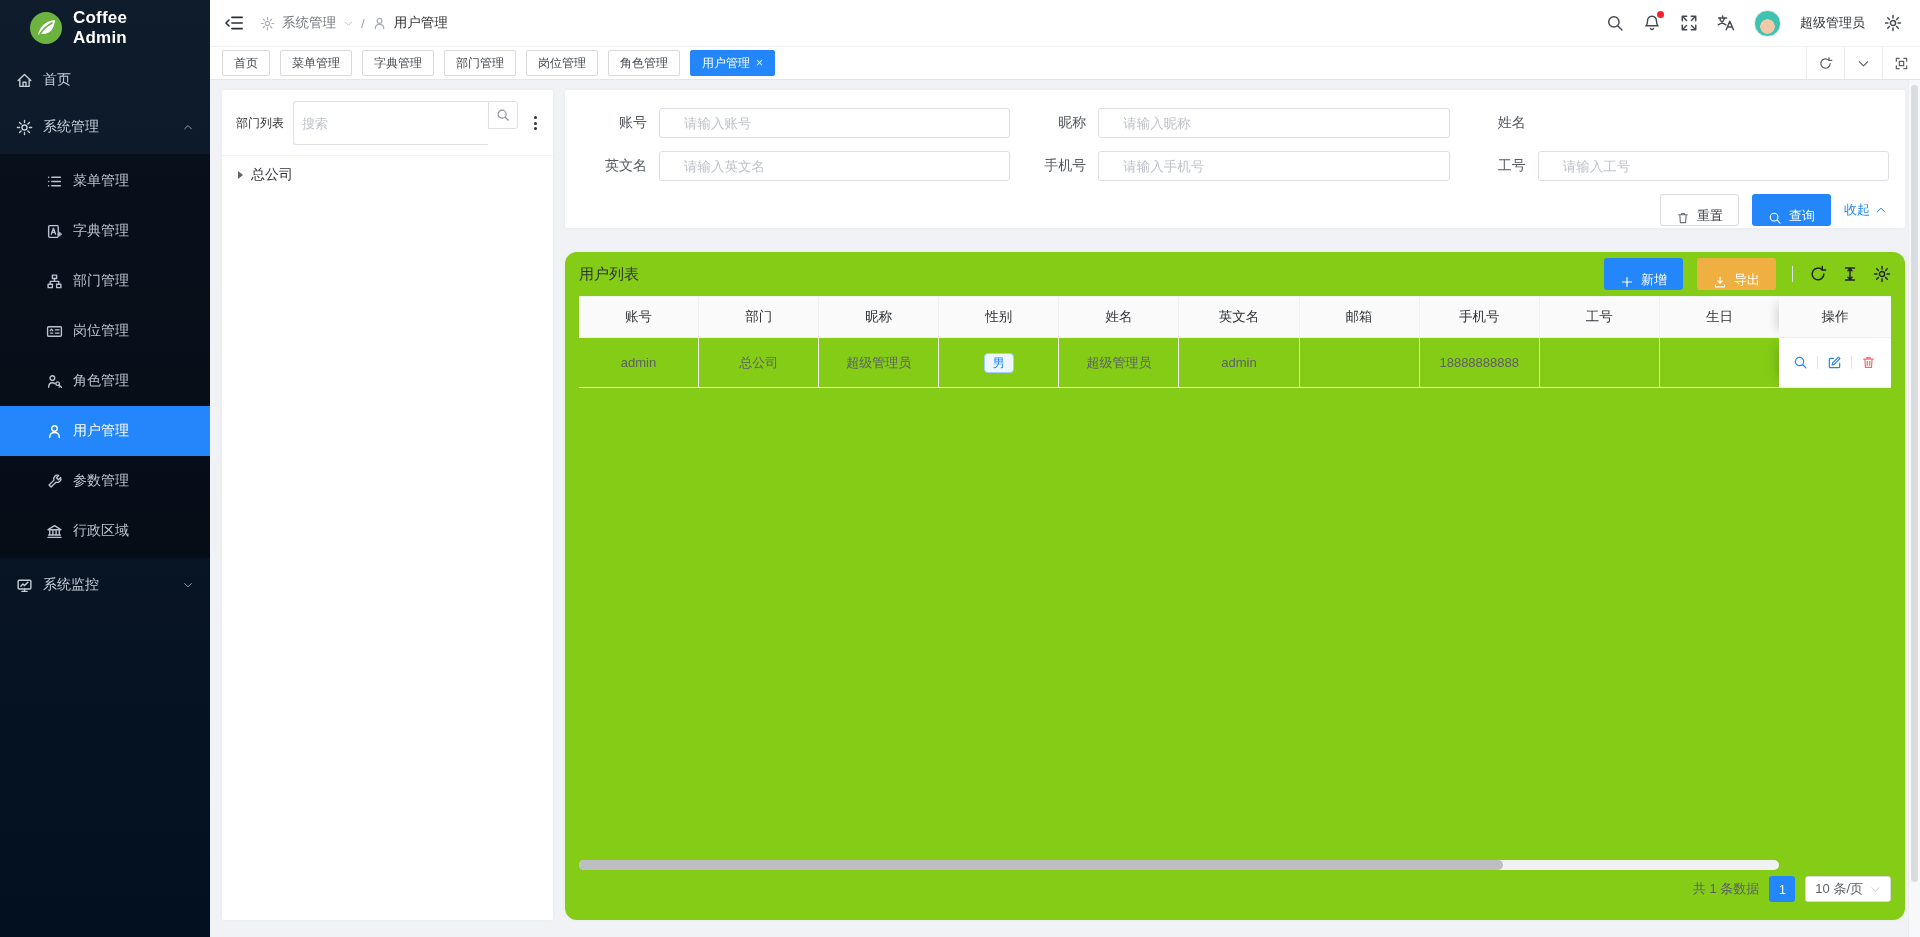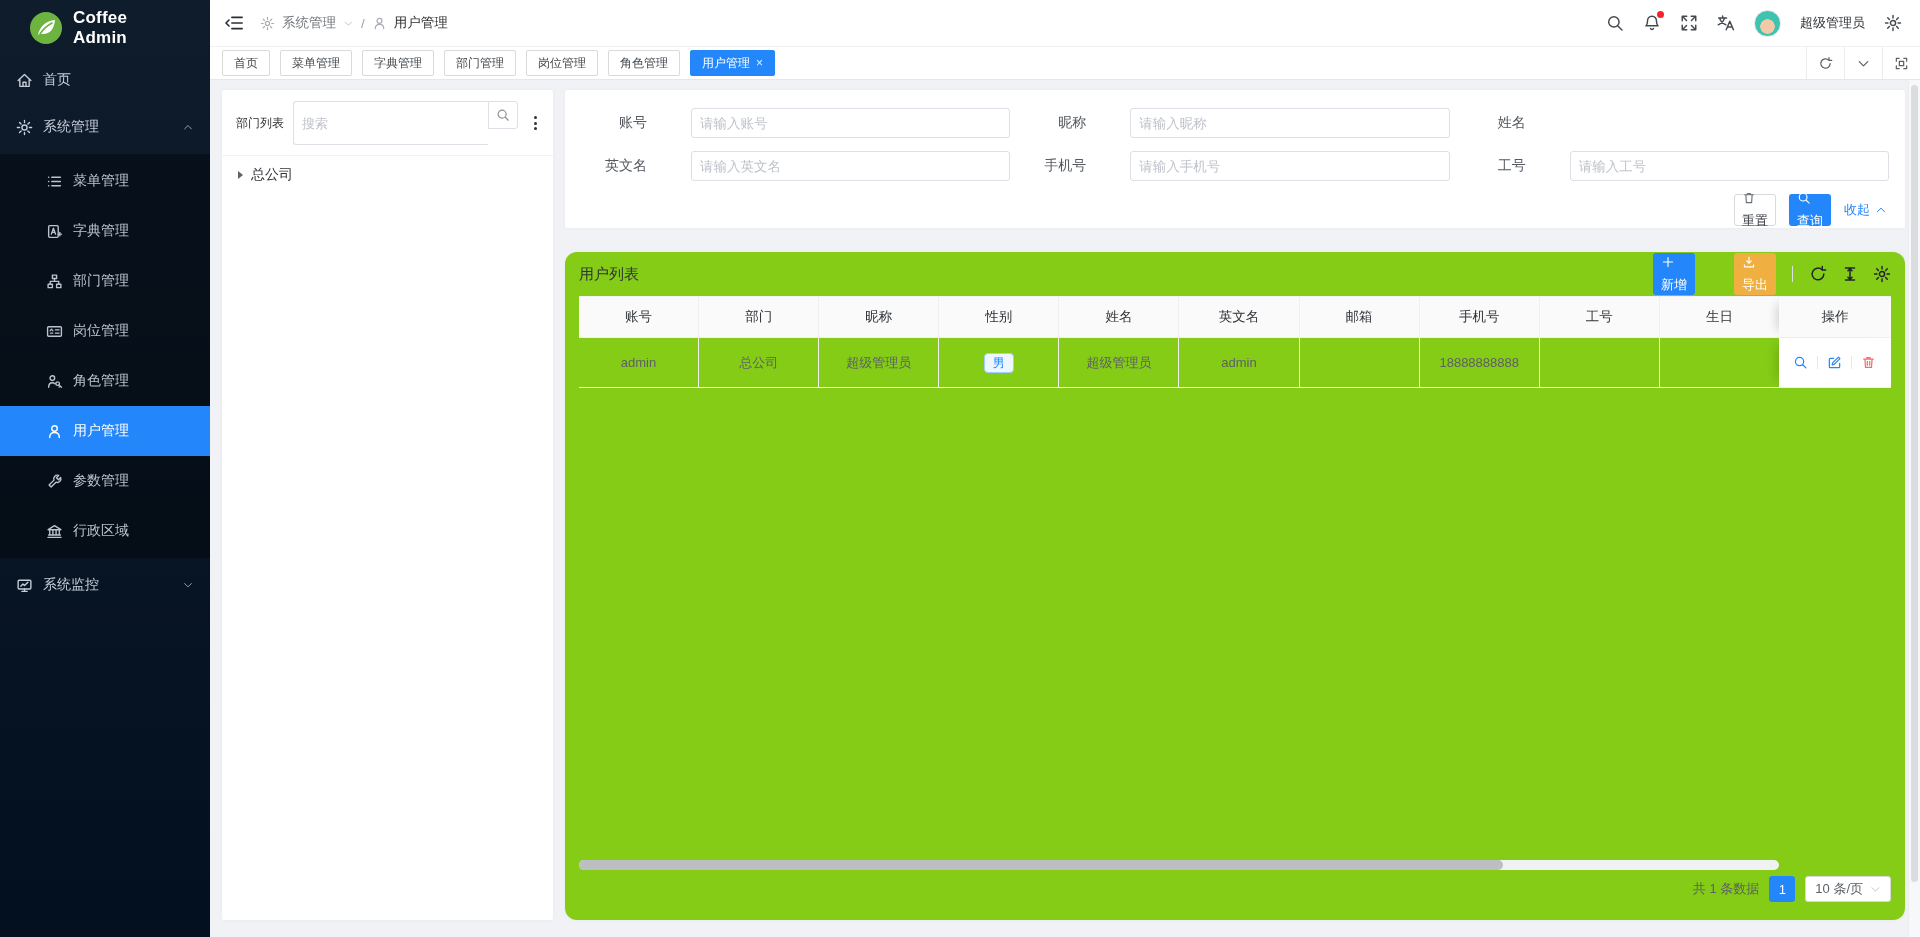--- a/index.html
+++ b/index.html
@@ -67,39 +67,39 @@
   .caret { width:0; height:0; border-left:5px solid #606266; border-top:4px solid transparent; border-bottom:4px solid transparent; }
 
   
   .right-col { flex:1; display:flex; flex-direction:column; gap:24px; min-width:0; }
 
   .form-card { background:#fff; border-radius:2px; box-shadow:0 0 4px rgba(0,0,0,.04); height:138px; padding:18px 16px 0 6px; flex:none; }
   .f-row { display:flex; }
   .f-row + .f-row { margin-top:13px; }
   .f-field { flex:1; display:flex; align-items:center; min-width:0; }
   .f-field label { width:88px; flex:none; text-align:right; padding-right:12px; font-size:14px; color:#54595f; white-space:nowrap; }
-  .f-field input { flex:1; min-width:0; height:30px; border:1px solid #dcdfe6; border-radius:3px; padding:0 8px; font-size:13.5px; color:#000000; outline:none; font-family:inherit;margin-left:32px; }
+  .f-field input { flex:1; min-width:0; height:30px; border:1px solid #dcdfe6; border-radius:3px; padding:0 24px; font-size:13.5px; color:#000000; outline:none; font-family:inherit; }
   .f-field input::placeholder { color:#bfc3ca; }
   .f-actions { display:flex; justify-content:flex-end; align-items:center; gap:13px; margin-top:13px; padding-right:2px; }
 
-  .btn { display:inline-flex; align-items:flex-start; justify-content:center; gap:7px; height:32px; padding:0 7px; border-radius:3px; border:1px solid transparent; font-size:13px; cursor:pointer; background:#fff; font-family:inherit; white-space:nowrap;flex-direction:column; }
+  .btn { display:inline-flex; align-items:flex-end; justify-content:center; gap:7px; height:32px; padding:0 15px; border-radius:3px; border:1px solid transparent; font-size:13px; cursor:pointer; background:#fff; font-family:inherit; white-space:nowrap; }
   .btn .i { width:14px; height:14px; }
   .btn-plain { border-color:#d9d9d9; color:#33373c; }
   .btn-plain .i { color:#6b7075; }
   .btn-primary { background:#2386fb; color:#fff; }
   .btn-warning { background:#efb041; color:#fff; }
   .link { display:inline-flex; align-items:center; gap:5px; color:#2386fb; font-size:13px; cursor:pointer; }
   .link .i { width:12px; height:12px; }
 
   
   .table-card { flex:1; background:#84cc16; border-radius:12px; box-shadow:0 0 4px rgba(0,0,0,.04); padding:0 14px; position:relative; min-height:0; }
   .tc-toolbar { height:44px; display:flex; align-items:center; }
   .tc-title { font-size:15px; color:#2f3338; }
   .tc-actions { margin-left:auto; display:flex; align-items:center; gap:14px; }
-  .tc-actions .btn { height:42px;margin-left:25px; }
+  .tc-actions .btn { height:32px; }
   .v-divider { width:1px; height:16px; background:#dcdfe6; margin:0 2px; }
   .icon-btn { width:18px; height:18px; color:#1f2329; cursor:pointer; }
 
   .tbl { width:100%; border-top:1px solid #f2f3f5; }
   .tr { display:flex; width:100%; }
   .cell { flex:1; min-width:0; display:flex; align-items:center; justify-content:center; text-align:center; font-size:13px; padding:0 6px; }
   .cell + .cell { border-left:1px solid #f0f0f0; }
   .tr.head .cell { height:40px; background:#fafafa; color:#2f3338; font-weight:500; font-size:13.5px; }
   .tr.body .cell { height:49px; color:#5d6166; }
   .tr.head { border-bottom:1px solid #f0f0f0; }

